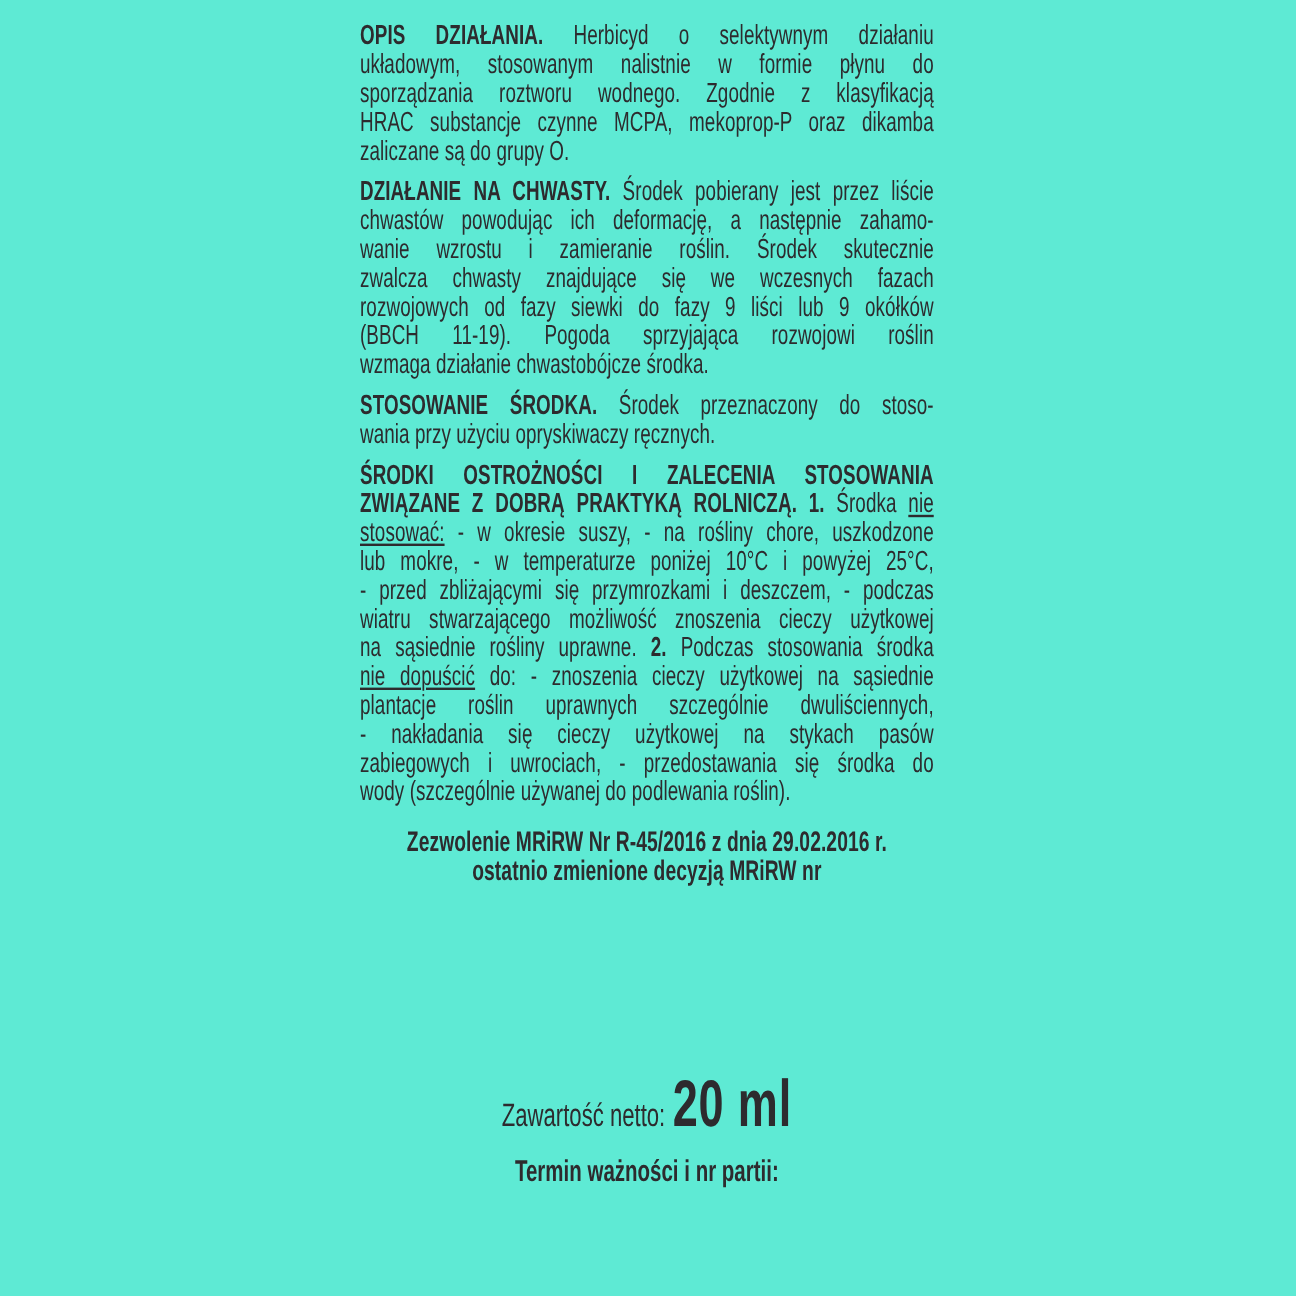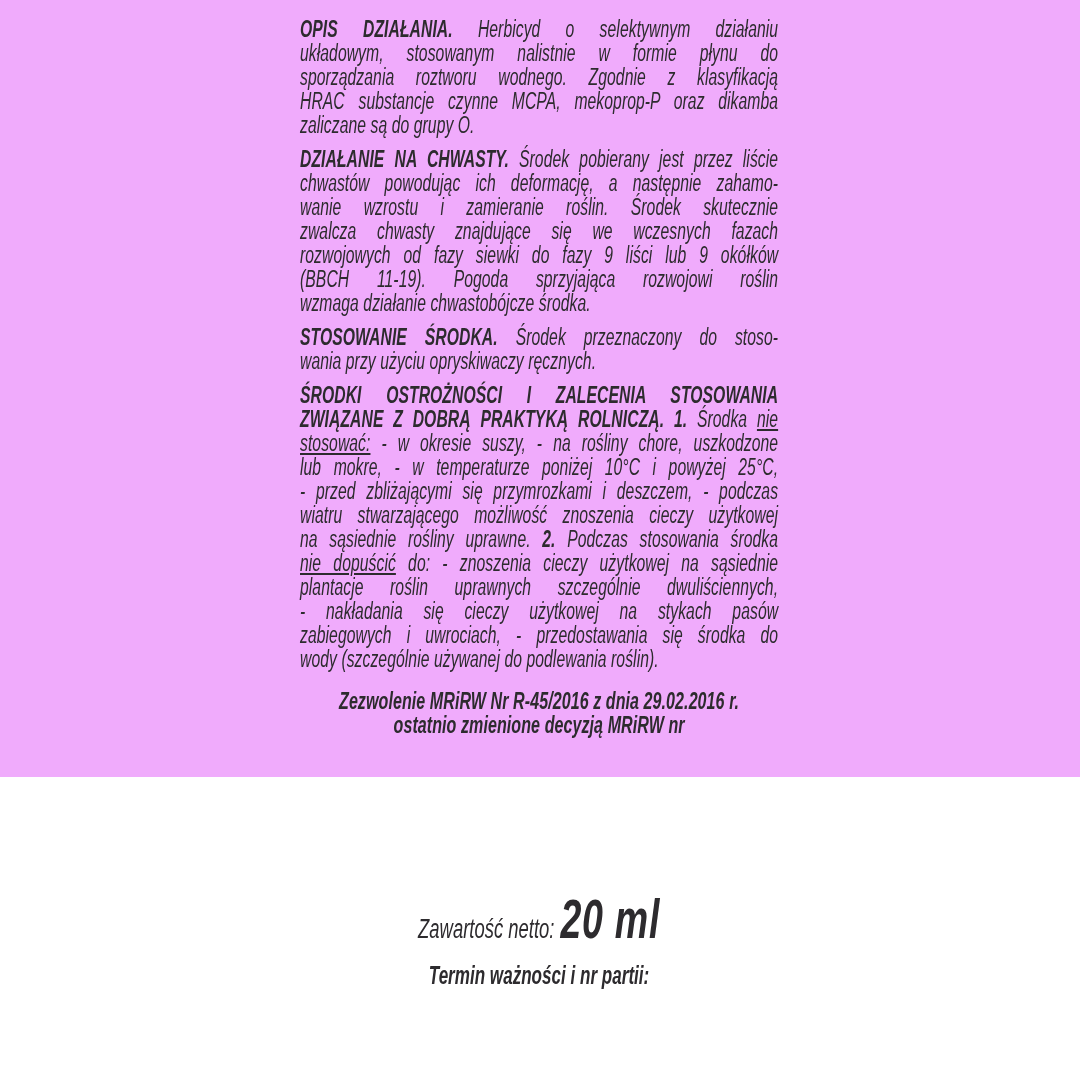--- a/index.html
+++ b/index.html
@@ -8,23 +8,22 @@
     width: 1080px;
     height: 1080px;
     background: #ffffff;
     font-family: "Liberation Sans", sans-serif;
     color: #2d2b2e;
     overflow: hidden;
   }
   .page {
     position: relative;
     width: 1080px;
-    height: 777px;
-    background: #f0abfc;
-    font-style: italic;
+    height: 1080px;
+    background: #5eead4;
   }
   
   .text-col {
     position: absolute;
     left: 300px;
     top: 17px;
     width: 700px;
     transform: scaleX(0.683);
     transform-origin: 0 0;
   }

